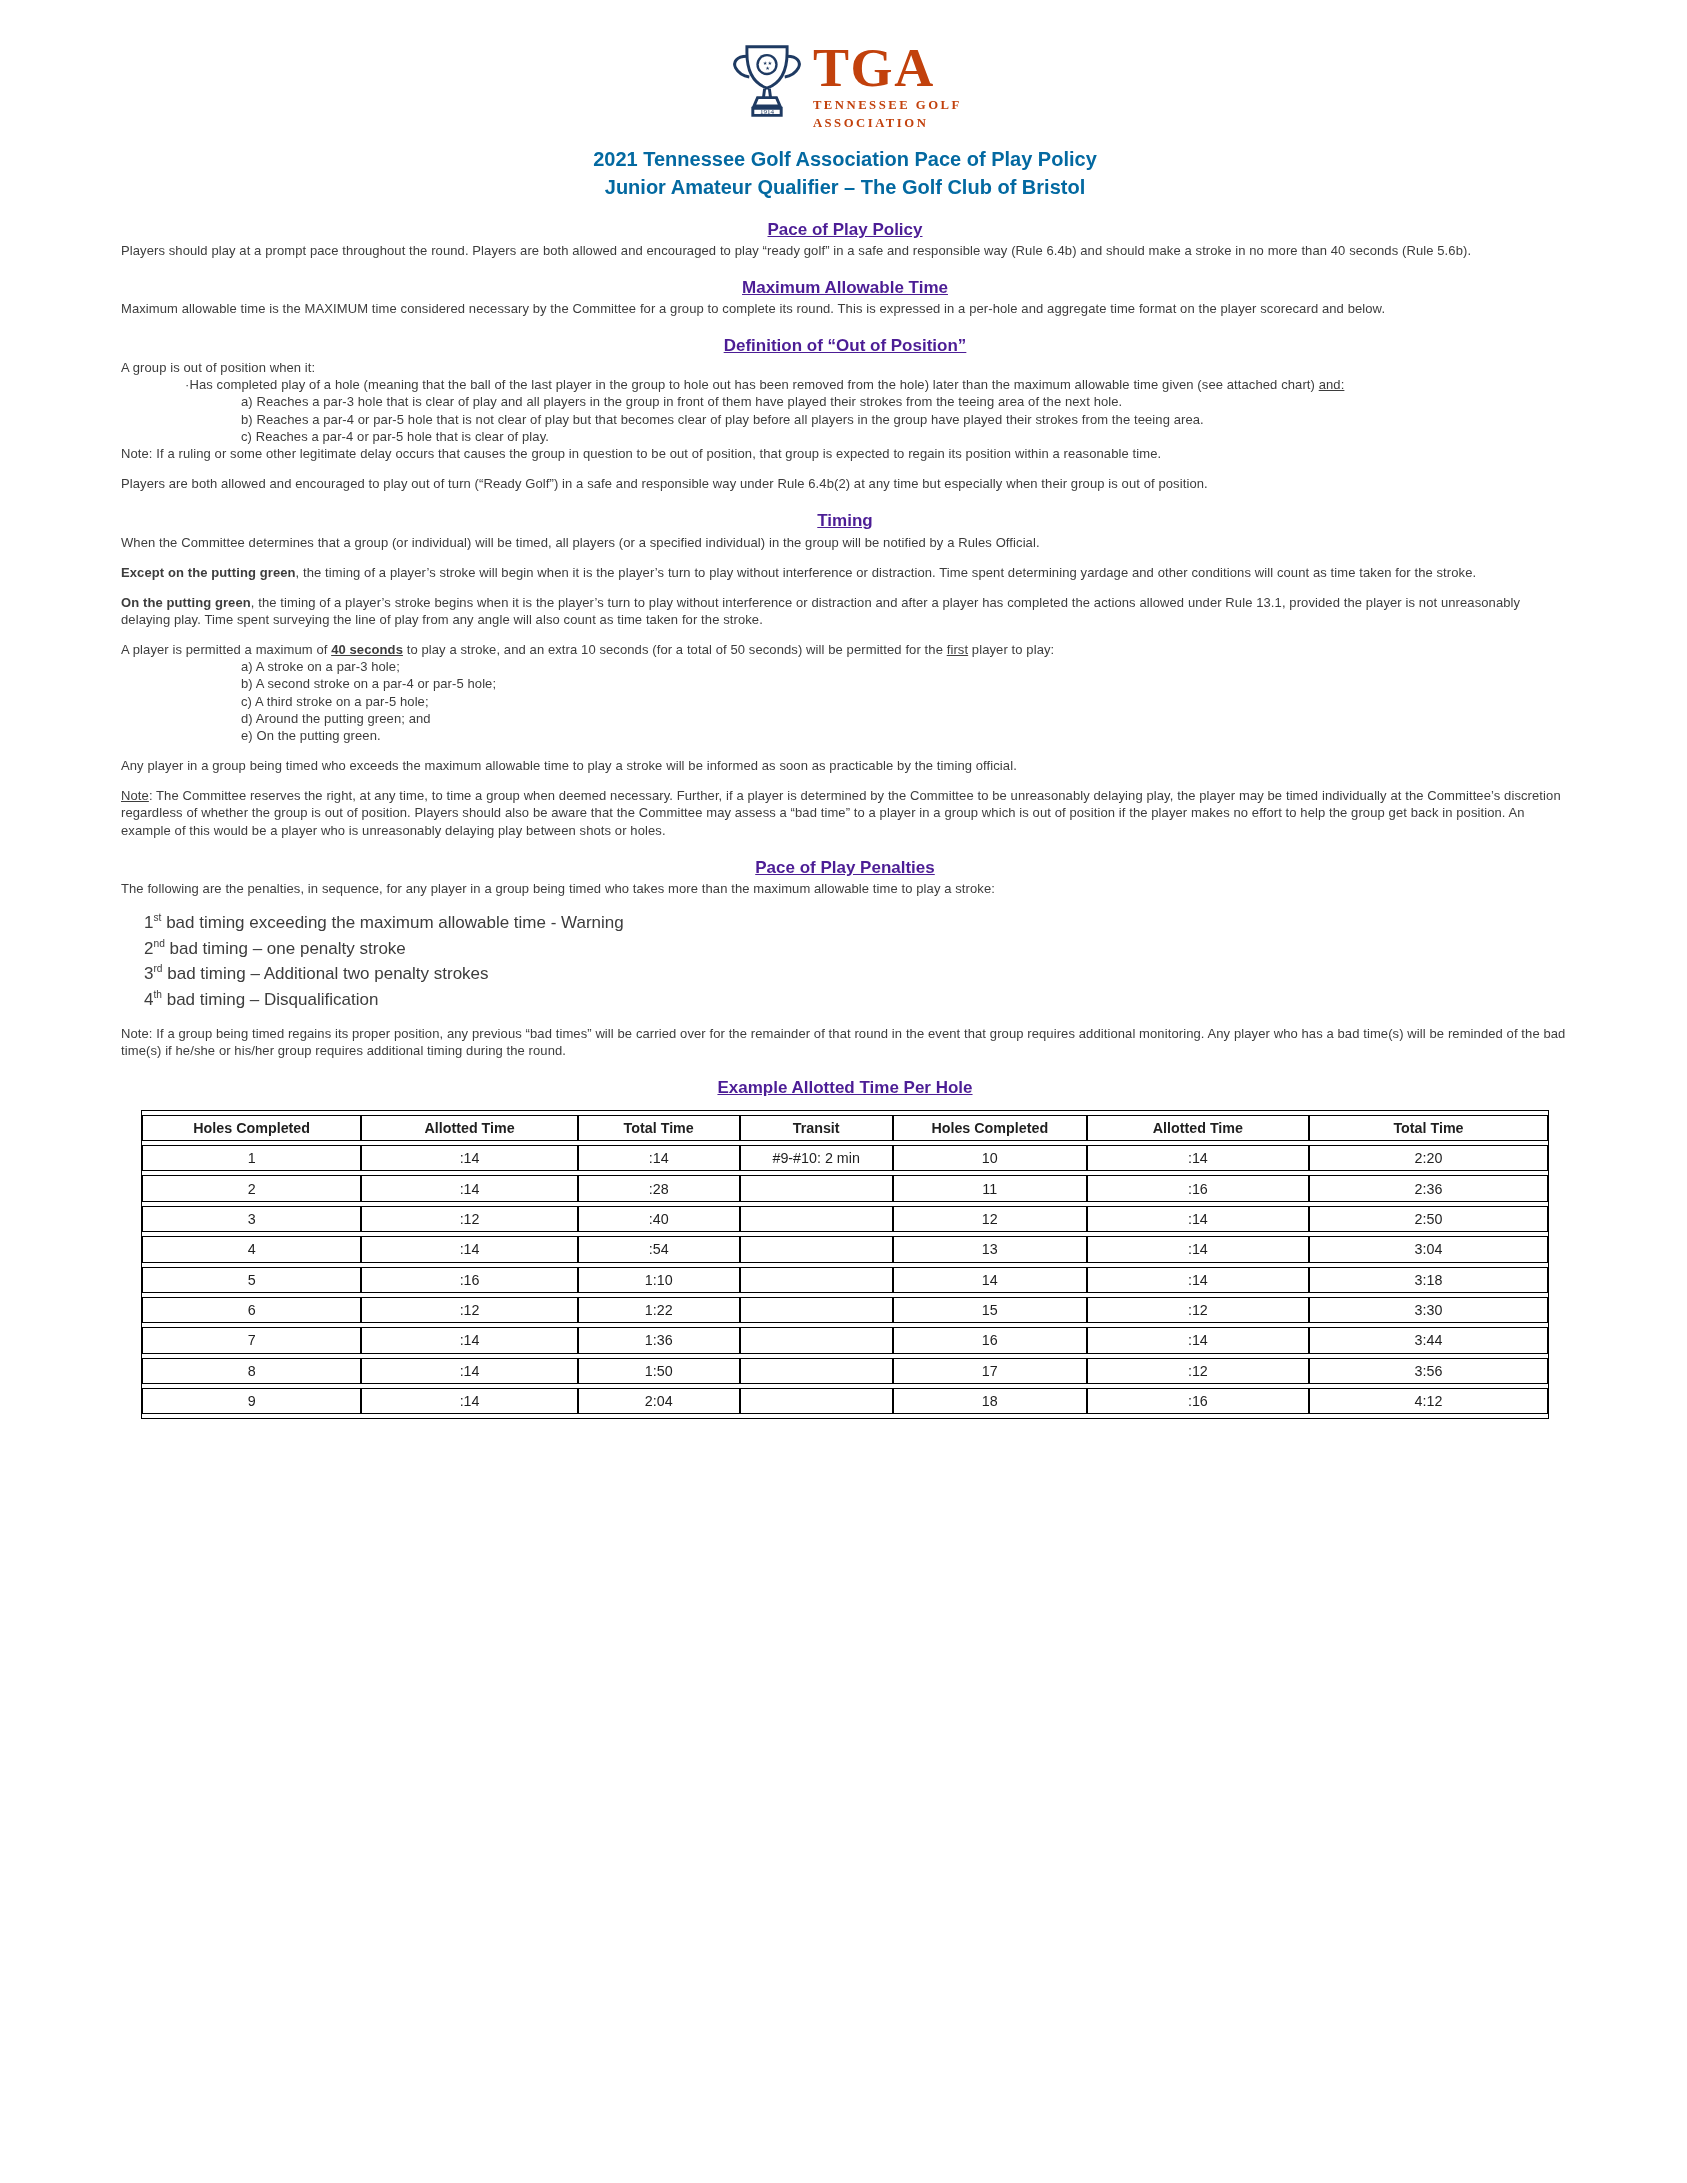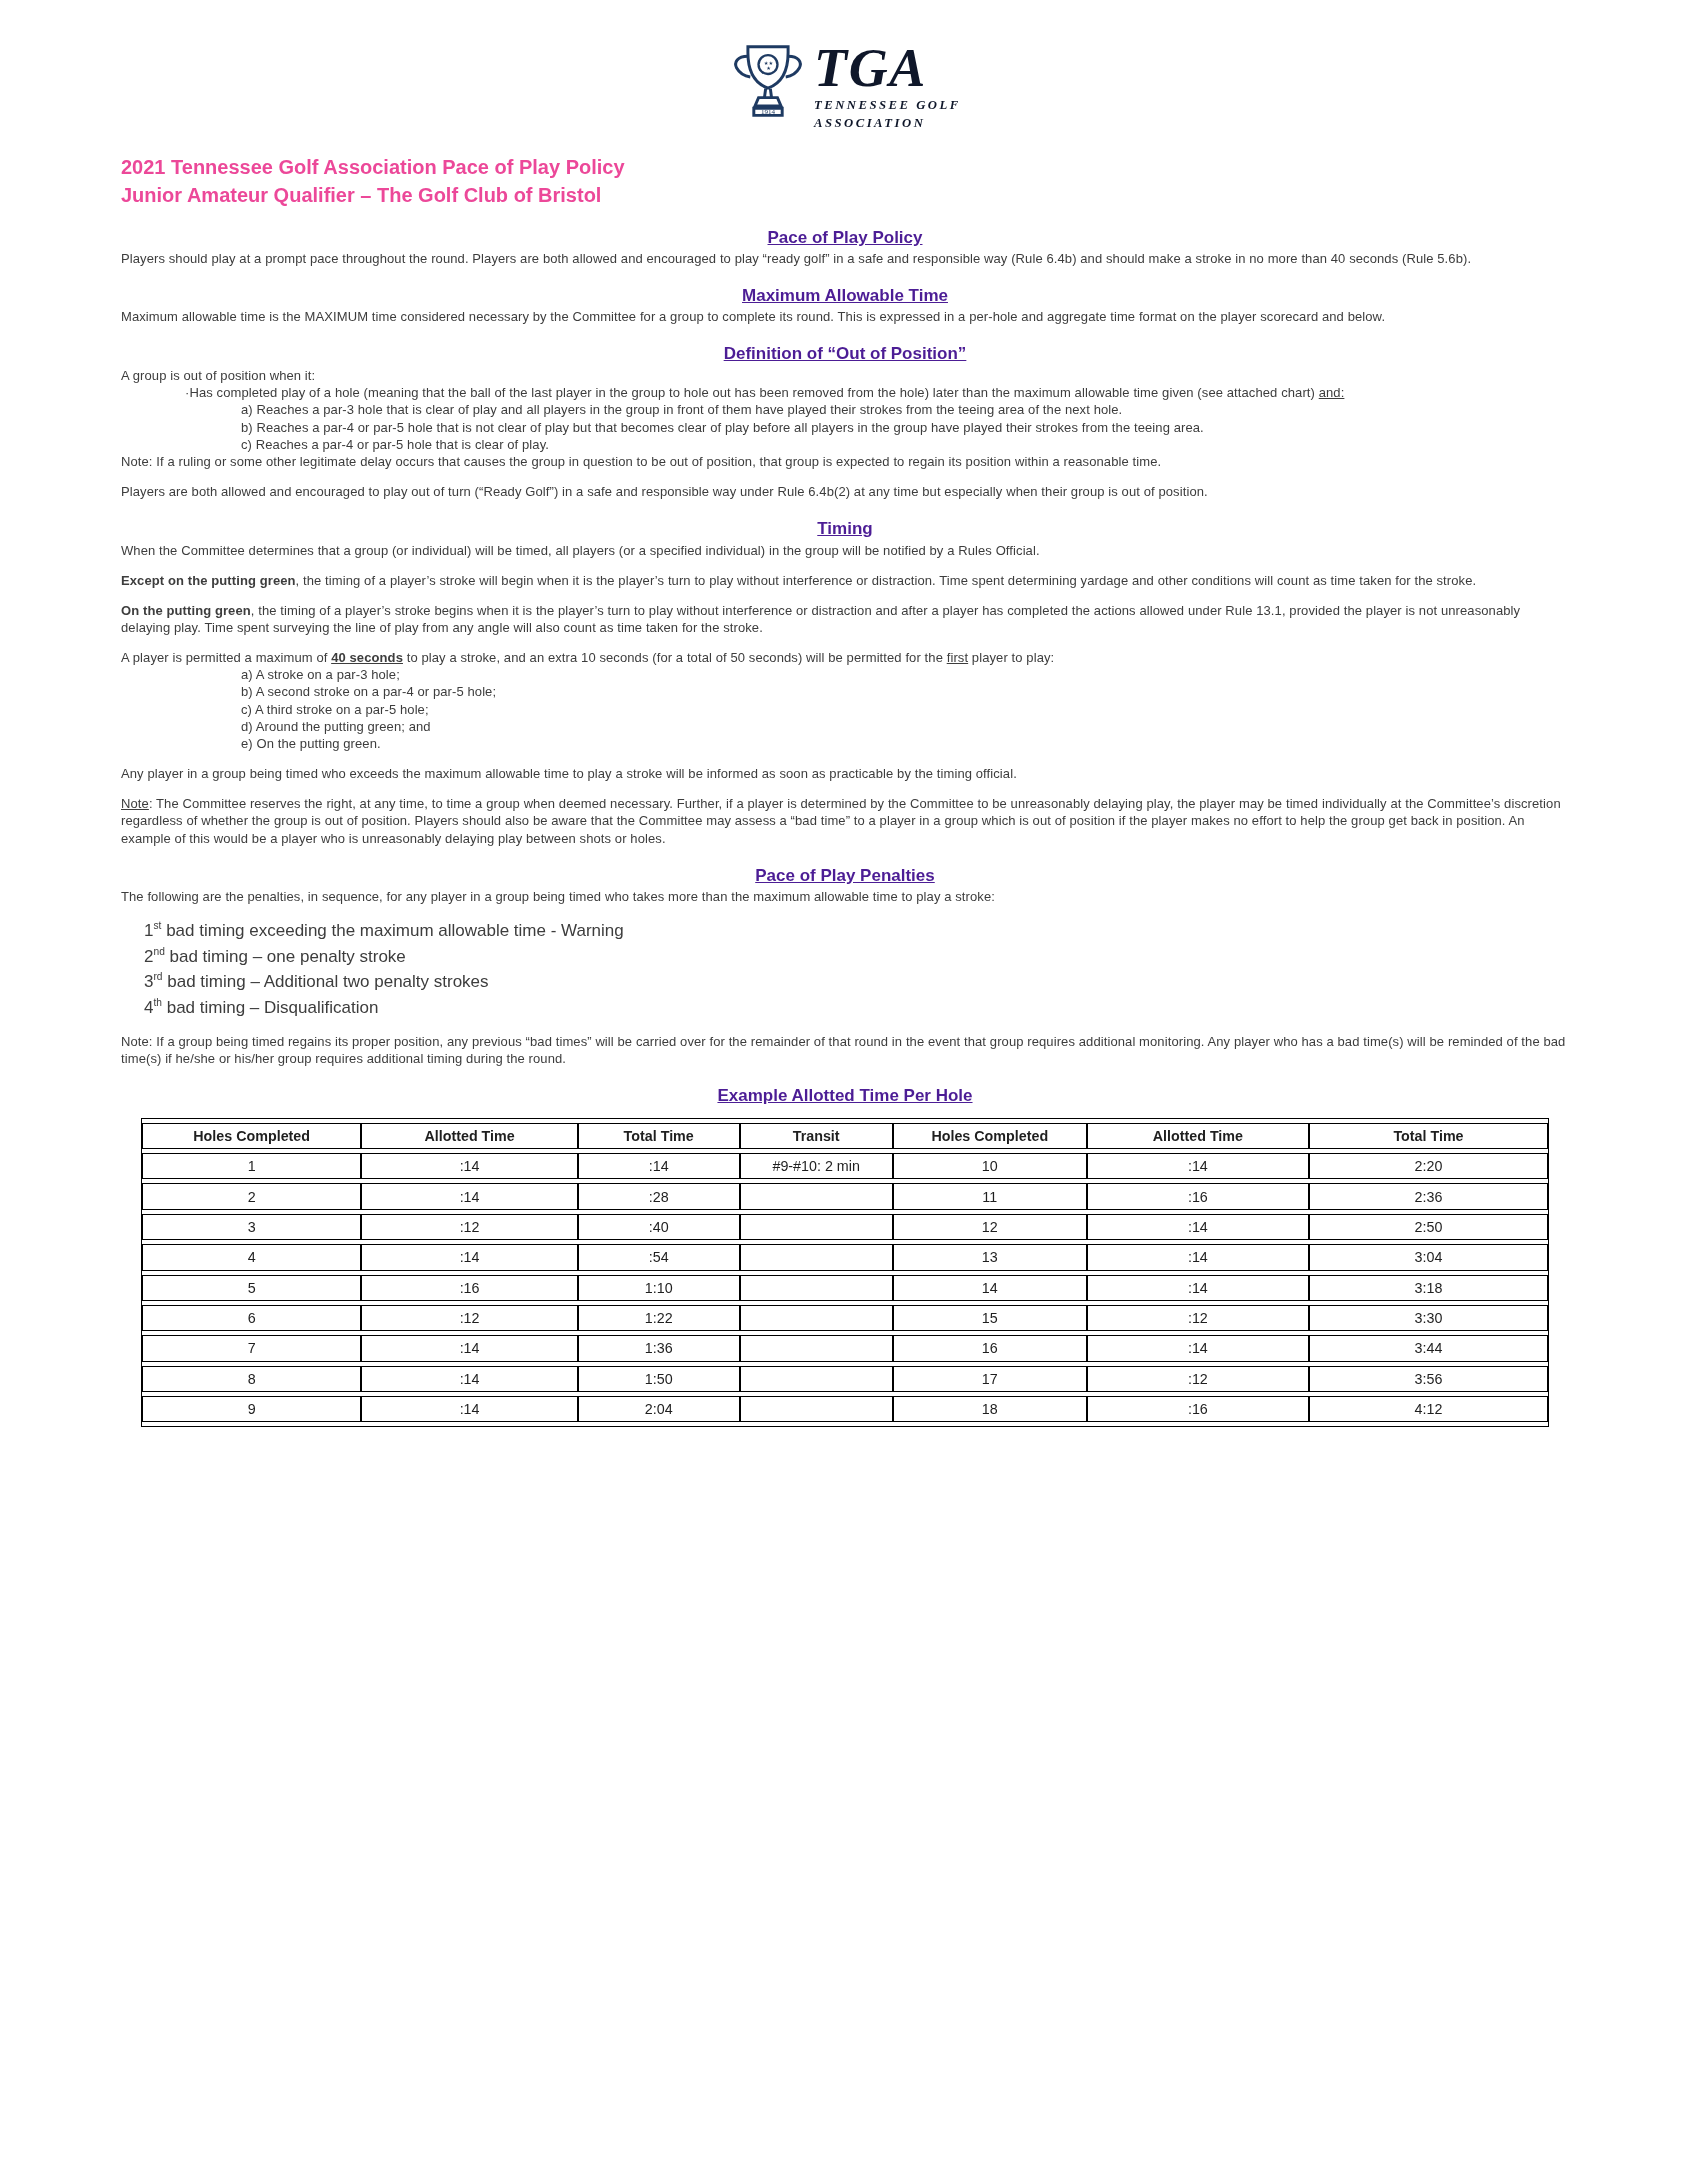--- a/index.html
+++ b/index.html
@@ -4,25 +4,25 @@
 <style>
   html,body{margin:0;padding:0;background:#ffffff;}
   .page{width:1687px;height:2183px;margin:0 auto;background:#fff;color:#3d3d3d;
         font-family:"Liberation Sans","DejaVu Sans",sans-serif;overflow:hidden;}
   .content{padding:37px 118px 0 121px;}
 
   
   .logo-row{display:flex;justify-content:center;}
   .logo-inner{display:flex;align-items:center;gap:6.7px;}
   .trophy{width:78px;height:100px;display:block;}
-  .logo-text{color:#0f172a;font-family:"Liberation Serif","DejaVu Serif",serif;font-style:italic;}
+  .logo-text{color:#c2410c;font-family:"Liberation Serif","DejaVu Serif",serif;}
   .logo-tga{font-size:54px;font-weight:700;line-height:.95;letter-spacing:1.7px;}
   .logo-org{font-size:12.7px;letter-spacing:2.5px;margin-top:3.4px;font-weight:600;}
 
-  .title{margin-top:16px;font-weight:700;font-size:20px;line-height:1.4;color:#ec4899;}
+  .title{margin-top:8px;text-align:center;font-weight:700;font-size:20px;line-height:1.4;color:#0369a1;}
 
   .red-head{margin:18.6px 0 2.5px;text-align:center;font-size:17px;font-weight:700;
             color:#4c1d95;text-decoration:underline;}
   .para{font-size:13px;line-height:1.33;letter-spacing:0.1px;margin:0;}
   .mt{margin-top:12.7px;}
   .ind1{padding-left:64px;}
   .ind2{padding-left:120px;}
   .u{text-decoration:underline;}
   b{font-weight:700;}
   sup{font-size:60%;}

